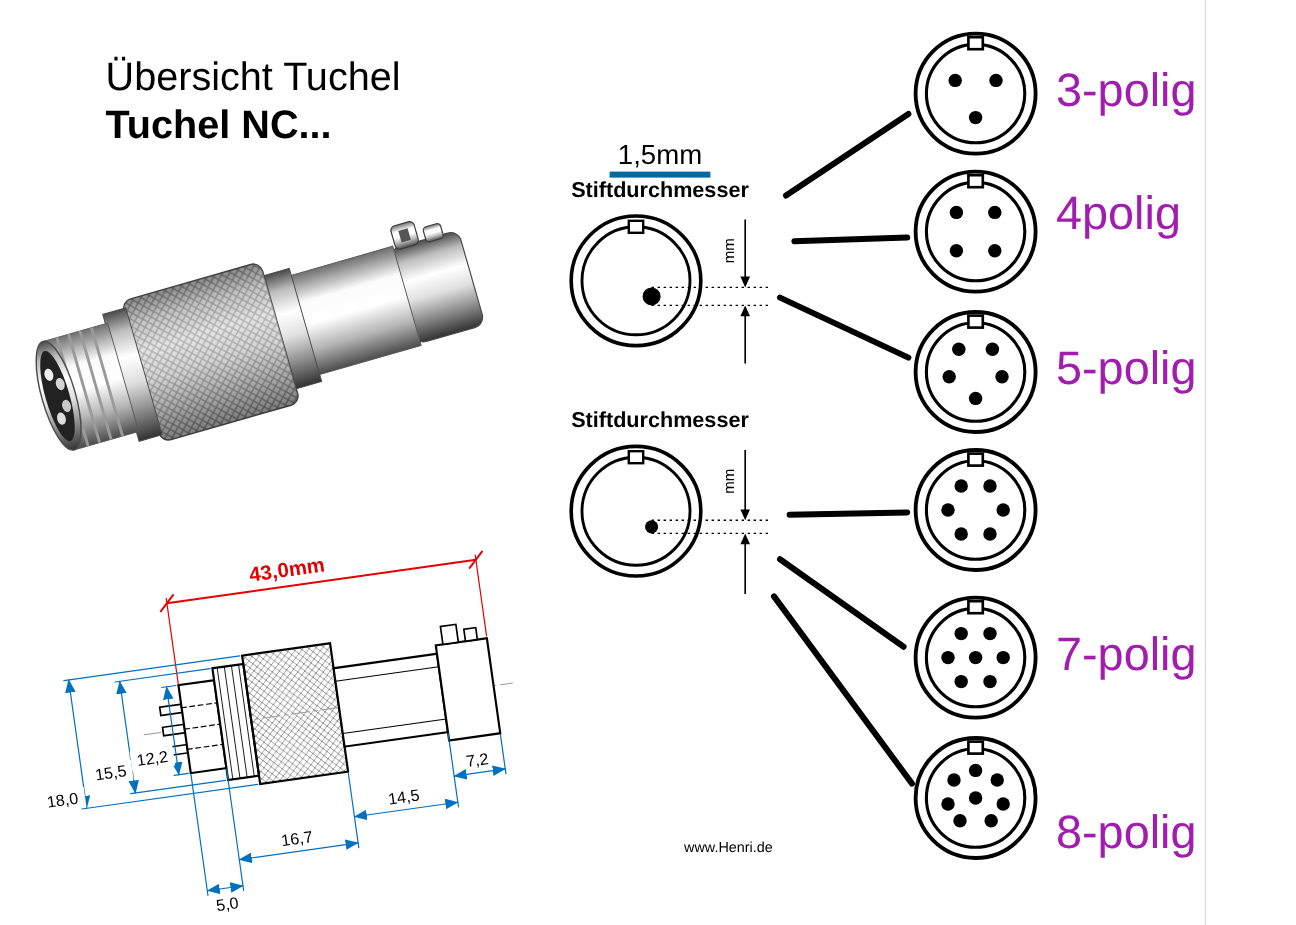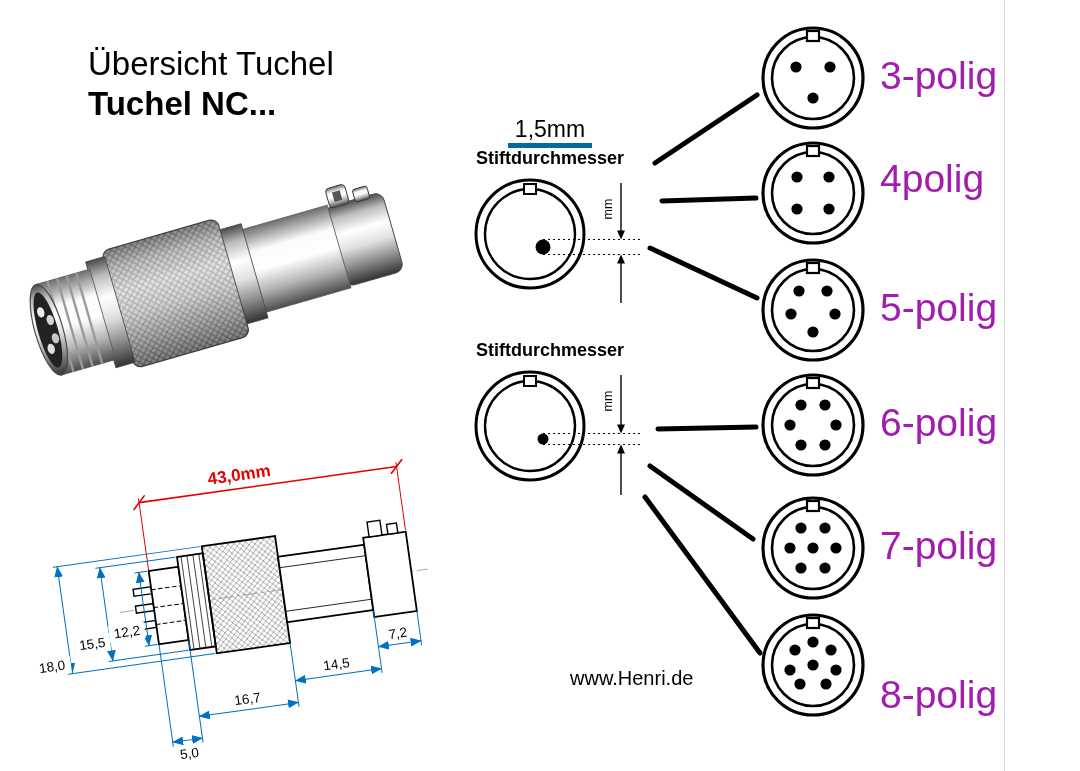--- a/index.html
+++ b/index.html
@@ -6,21 +6,21 @@
   html,body { background:#fff; }
   body { font-family:"Liberation Sans","DejaVu Sans",sans-serif; color:#000; }
   .page { position:relative; width:1004px; height:771px; background:#fff; overflow:hidden; outline:1px solid #d8d8d8; }
   .abs { position:absolute; }
   .title-line1 { font-size:33px; line-height:1.22; color:#000; }
   .title-line2 { font-size:33px; line-height:1.22; font-weight:bold; color:#000; }
   .pin-section { position:absolute; width:230px; text-align:center; }
   .pin-size { font-size:23px; font-weight:normal; display:inline-block; border-bottom:5px solid #0369a1; padding:0 7px 1px 7px; line-height:1.15; }
   .pin-label { font-size:18px; font-weight:bold; margin-top:0; }
   .variant-label { position:absolute; font-size:39px; line-height:1.2; white-space:nowrap; color:#a21caf; }
-  .website { position:absolute; font-size:20px; color:#000; }
+  .website { position:absolute; font-size:12px; color:#000;margin-top:32px; }
   svg { display:block; }
 </style>
 </head>
 <body>
 
 <div class="page">
 
   <svg class="abs" style="left:0;top:0;" width="1080" height="771" viewBox="0 0 1080 771">
     <g stroke="#000" stroke-width="5" stroke-linecap="round">
       <line x1="655" y1="163" x2="757" y2="95"></line>
@@ -239,21 +239,20 @@
     <rect x="-6" y="-47" width="12" height="10" fill="#fff" stroke="#000" stroke-width="2.2"></rect>
     <g fill="#000">
         <circle cx="-12" cy="-20" r="5.6"></circle>
         <circle cx="12" cy="-20" r="5.6"></circle>
         <circle cx="-23" cy="0" r="5.6"></circle>
         <circle cx="23" cy="0" r="5.6"></circle>
         <circle cx="-12" cy="20" r="5.6"></circle>
         <circle cx="12" cy="20" r="5.6"></circle>
       </g>
   </svg>
-  <div class="variant-label" style="left:880px;top:400px;">6-polig</div>
 
   <svg class="abs" style="left:757px;top:492px;" width="112" height="112" viewBox="-56 -56 112 112">
     <circle r="50" fill="#fff" stroke="#000" stroke-width="3.2"></circle>
     <circle r="41" fill="#fff" stroke="#000" stroke-width="2.6"></circle>
     <rect x="-6" y="-47" width="12" height="10" fill="#fff" stroke="#000" stroke-width="2.2"></rect>
     <g fill="#000">
         <circle cx="-12" cy="-20" r="5.6"></circle>
         <circle cx="12" cy="-20" r="5.6"></circle>
         <circle cx="-23" cy="0" r="5.6"></circle>
         <circle cx="23" cy="0" r="5.6"></circle>

